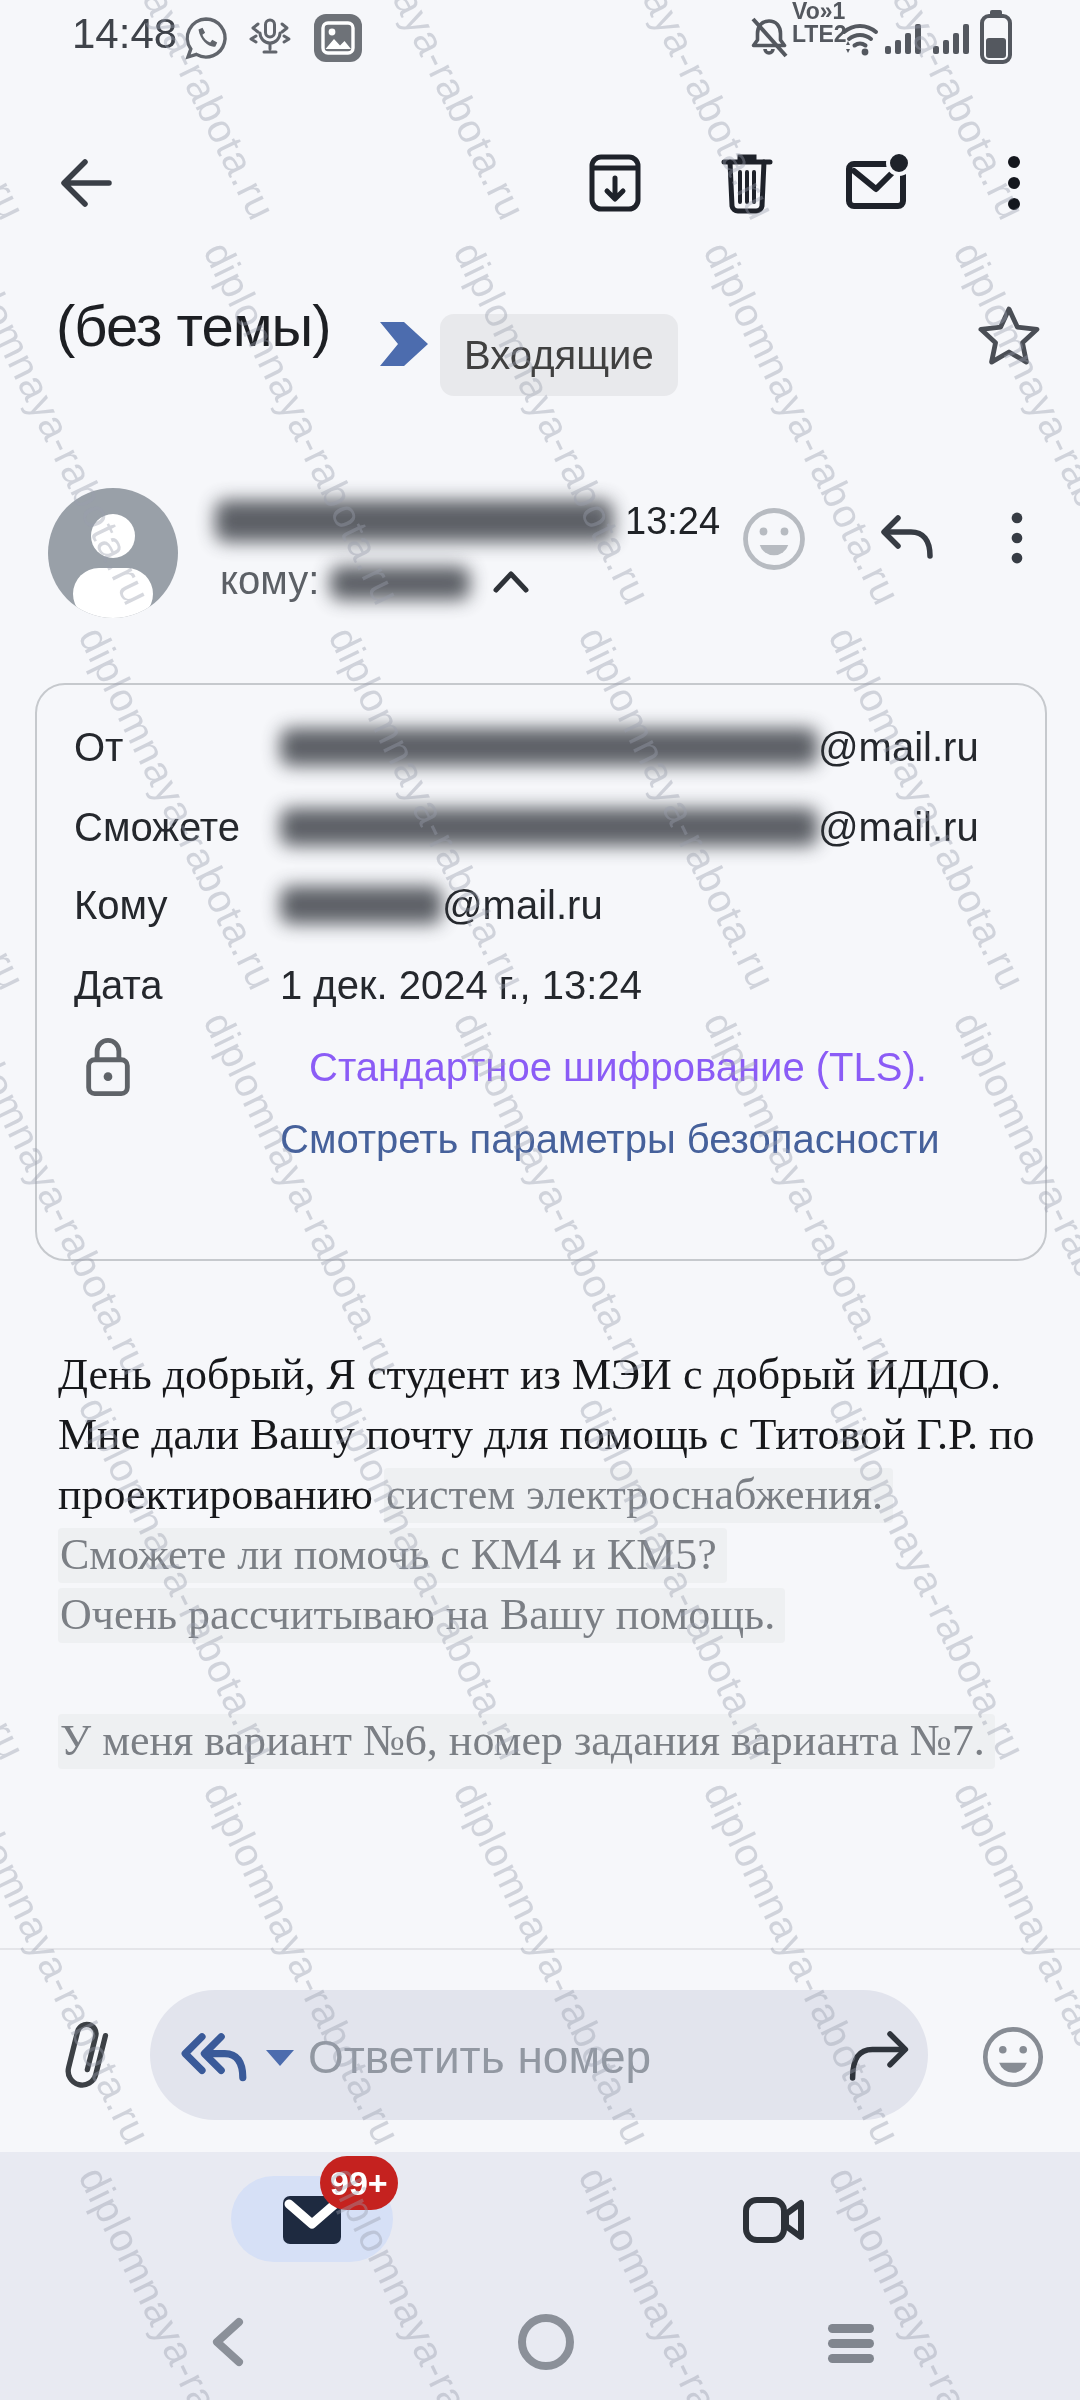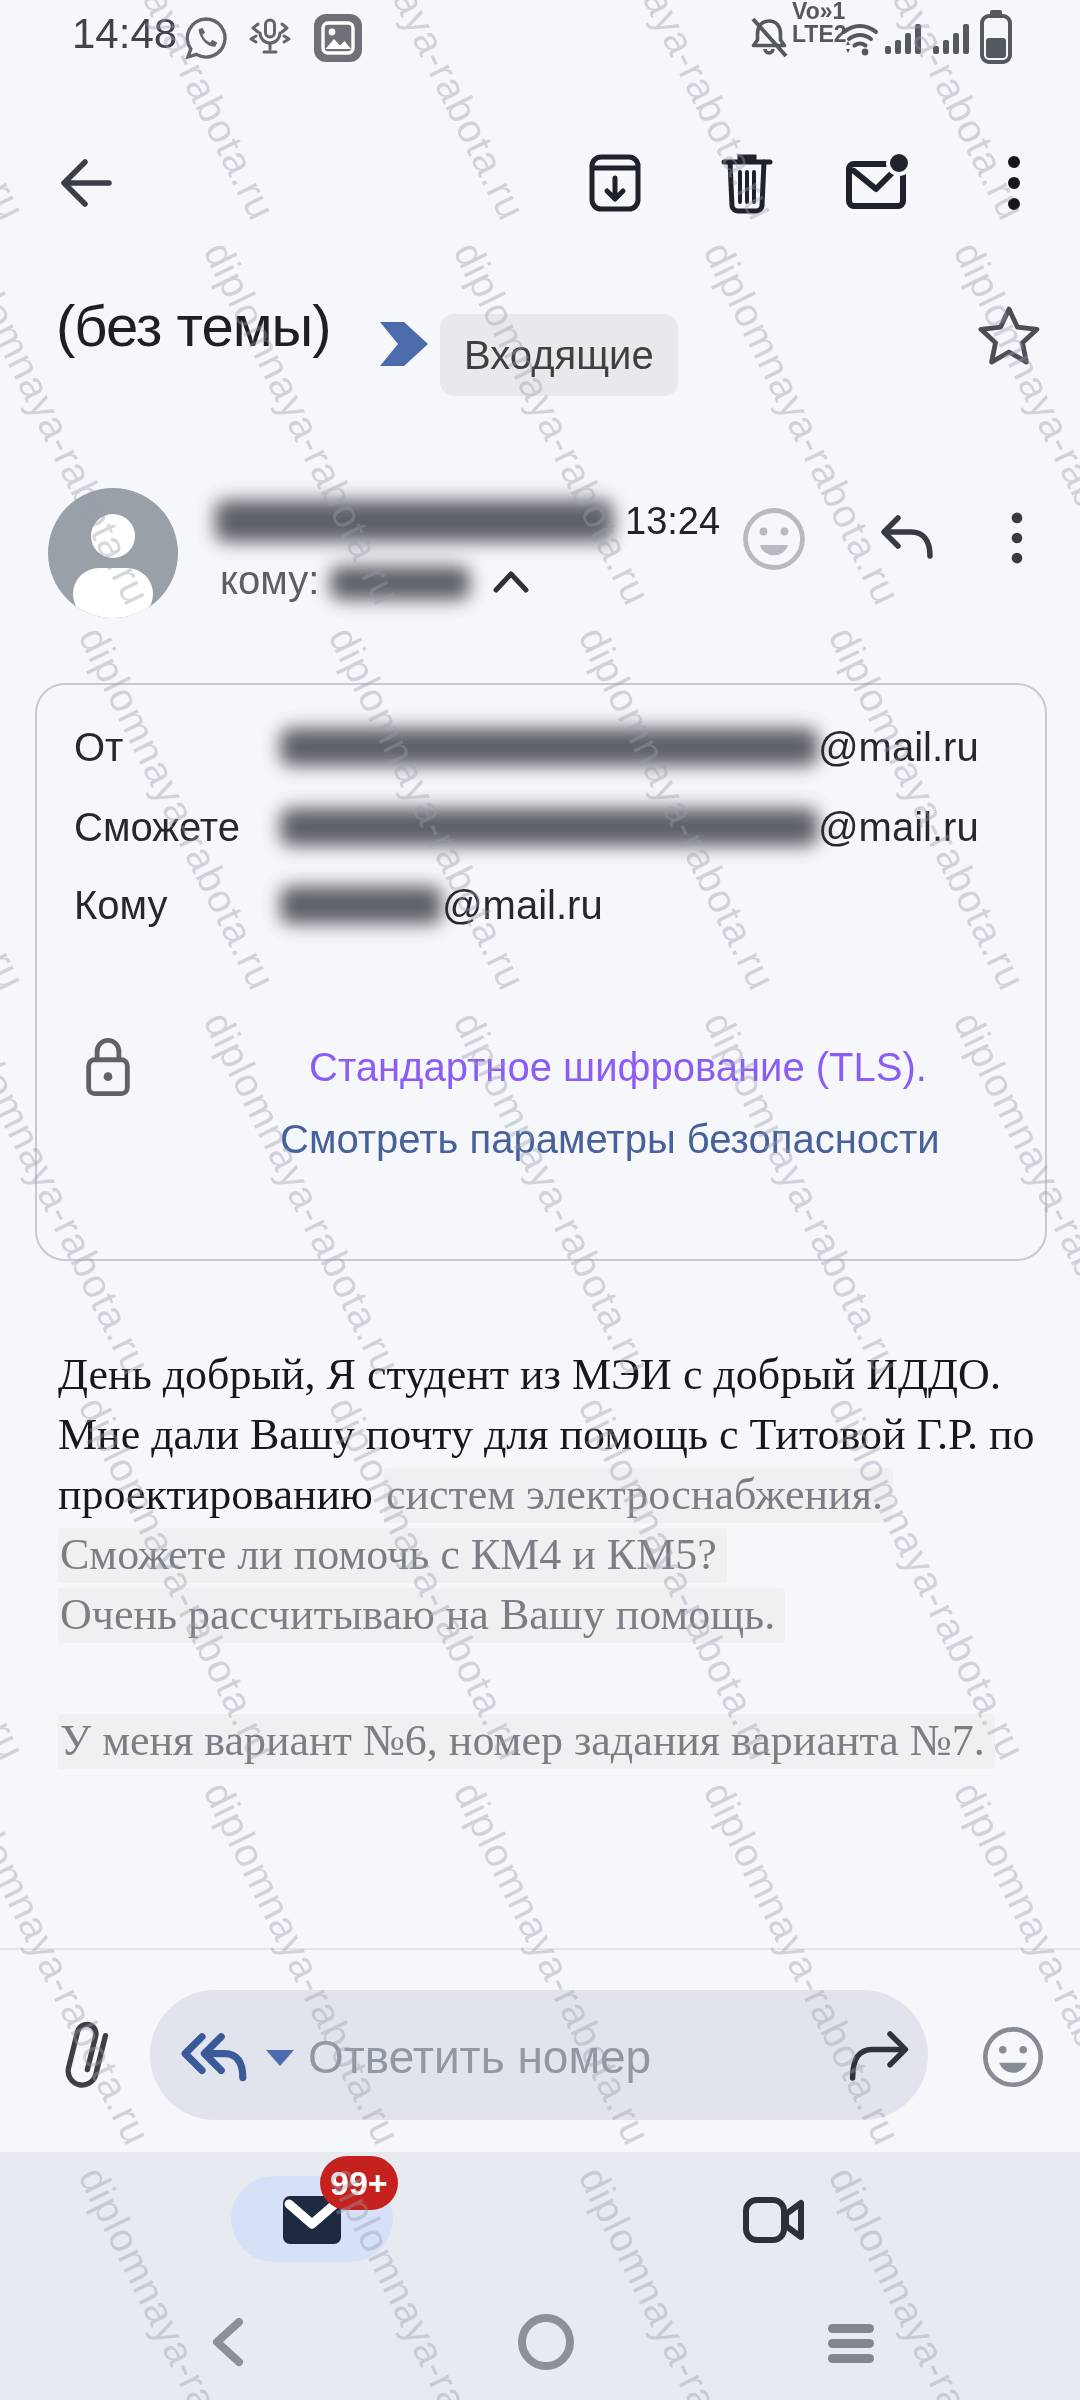--- a/index.html
+++ b/index.html
@@ -212,20 +212,24 @@
   </div>
   <div class="card-row" style="top:118px">
     <span class="card-label">Сможете</span>
     <span class="masked" style="display:inline-block;width:538px;height:38px"></span>
     <span class="card-val">@mail.ru</span>
   </div>
   <div class="card-row" style="top:196px">
     <span class="card-label">Кому</span>
     <span class="masked" style="display:inline-block;width:162px;height:38px"></span>
     <span class="card-val">@mail.ru</span>
+  </div>
+  <div class="card-row" style="top:276px">
+    <span class="card-label">Дата</span>
+    <span class="card-val">1 дек. 2024 г., 13:24</span>
   </div>
   <div class="abs" style="left:42px;top:348px">
     <svg width="58" height="68" viewBox="0 0 48 56" fill="none" stroke="#5f6368" stroke-width="4">
       <rect x="8" y="22" width="32" height="28" rx="5"></rect>
       <path d="M15 22v-7a9 9 0 0 1 18 0v7"></path>
       <circle cx="24" cy="36" r="3.6" fill="#5f6368" stroke="none"></circle>
     </svg>
   </div>
   <div class="tls-text">Стандартное шифрование (TLS).</div>
   <div class="sec-link">Смотреть параметры безопасности</div>

